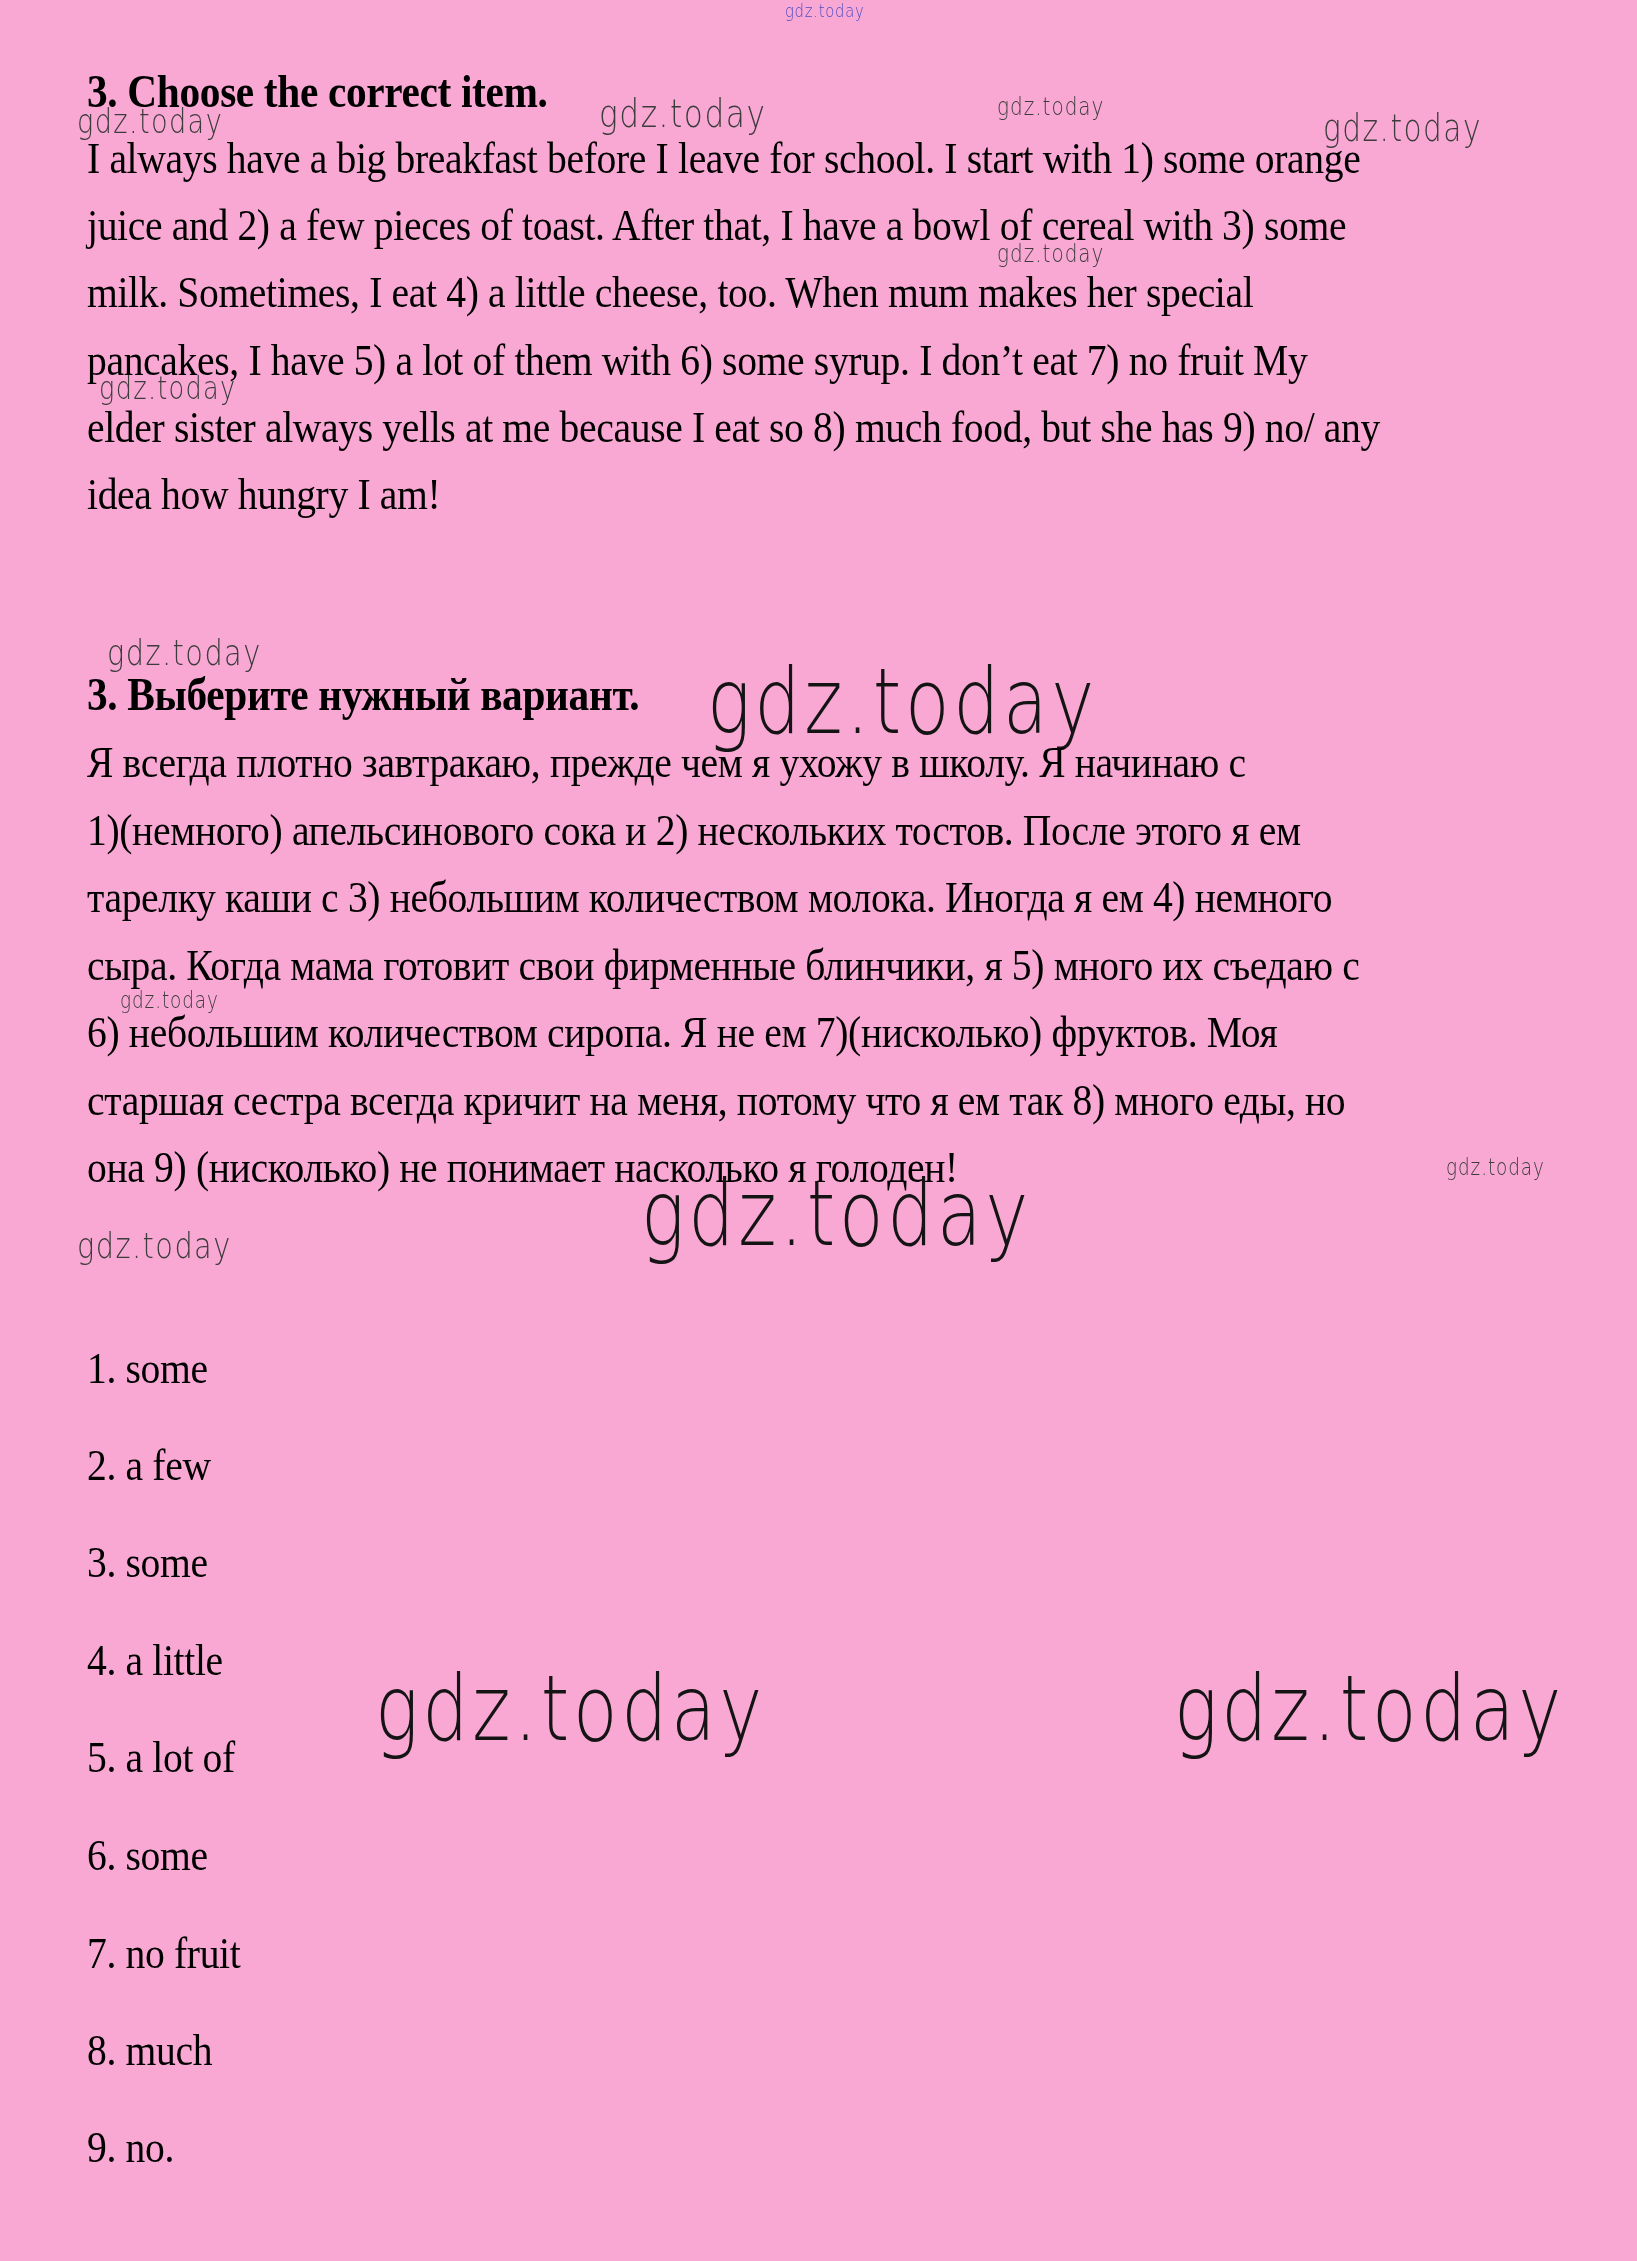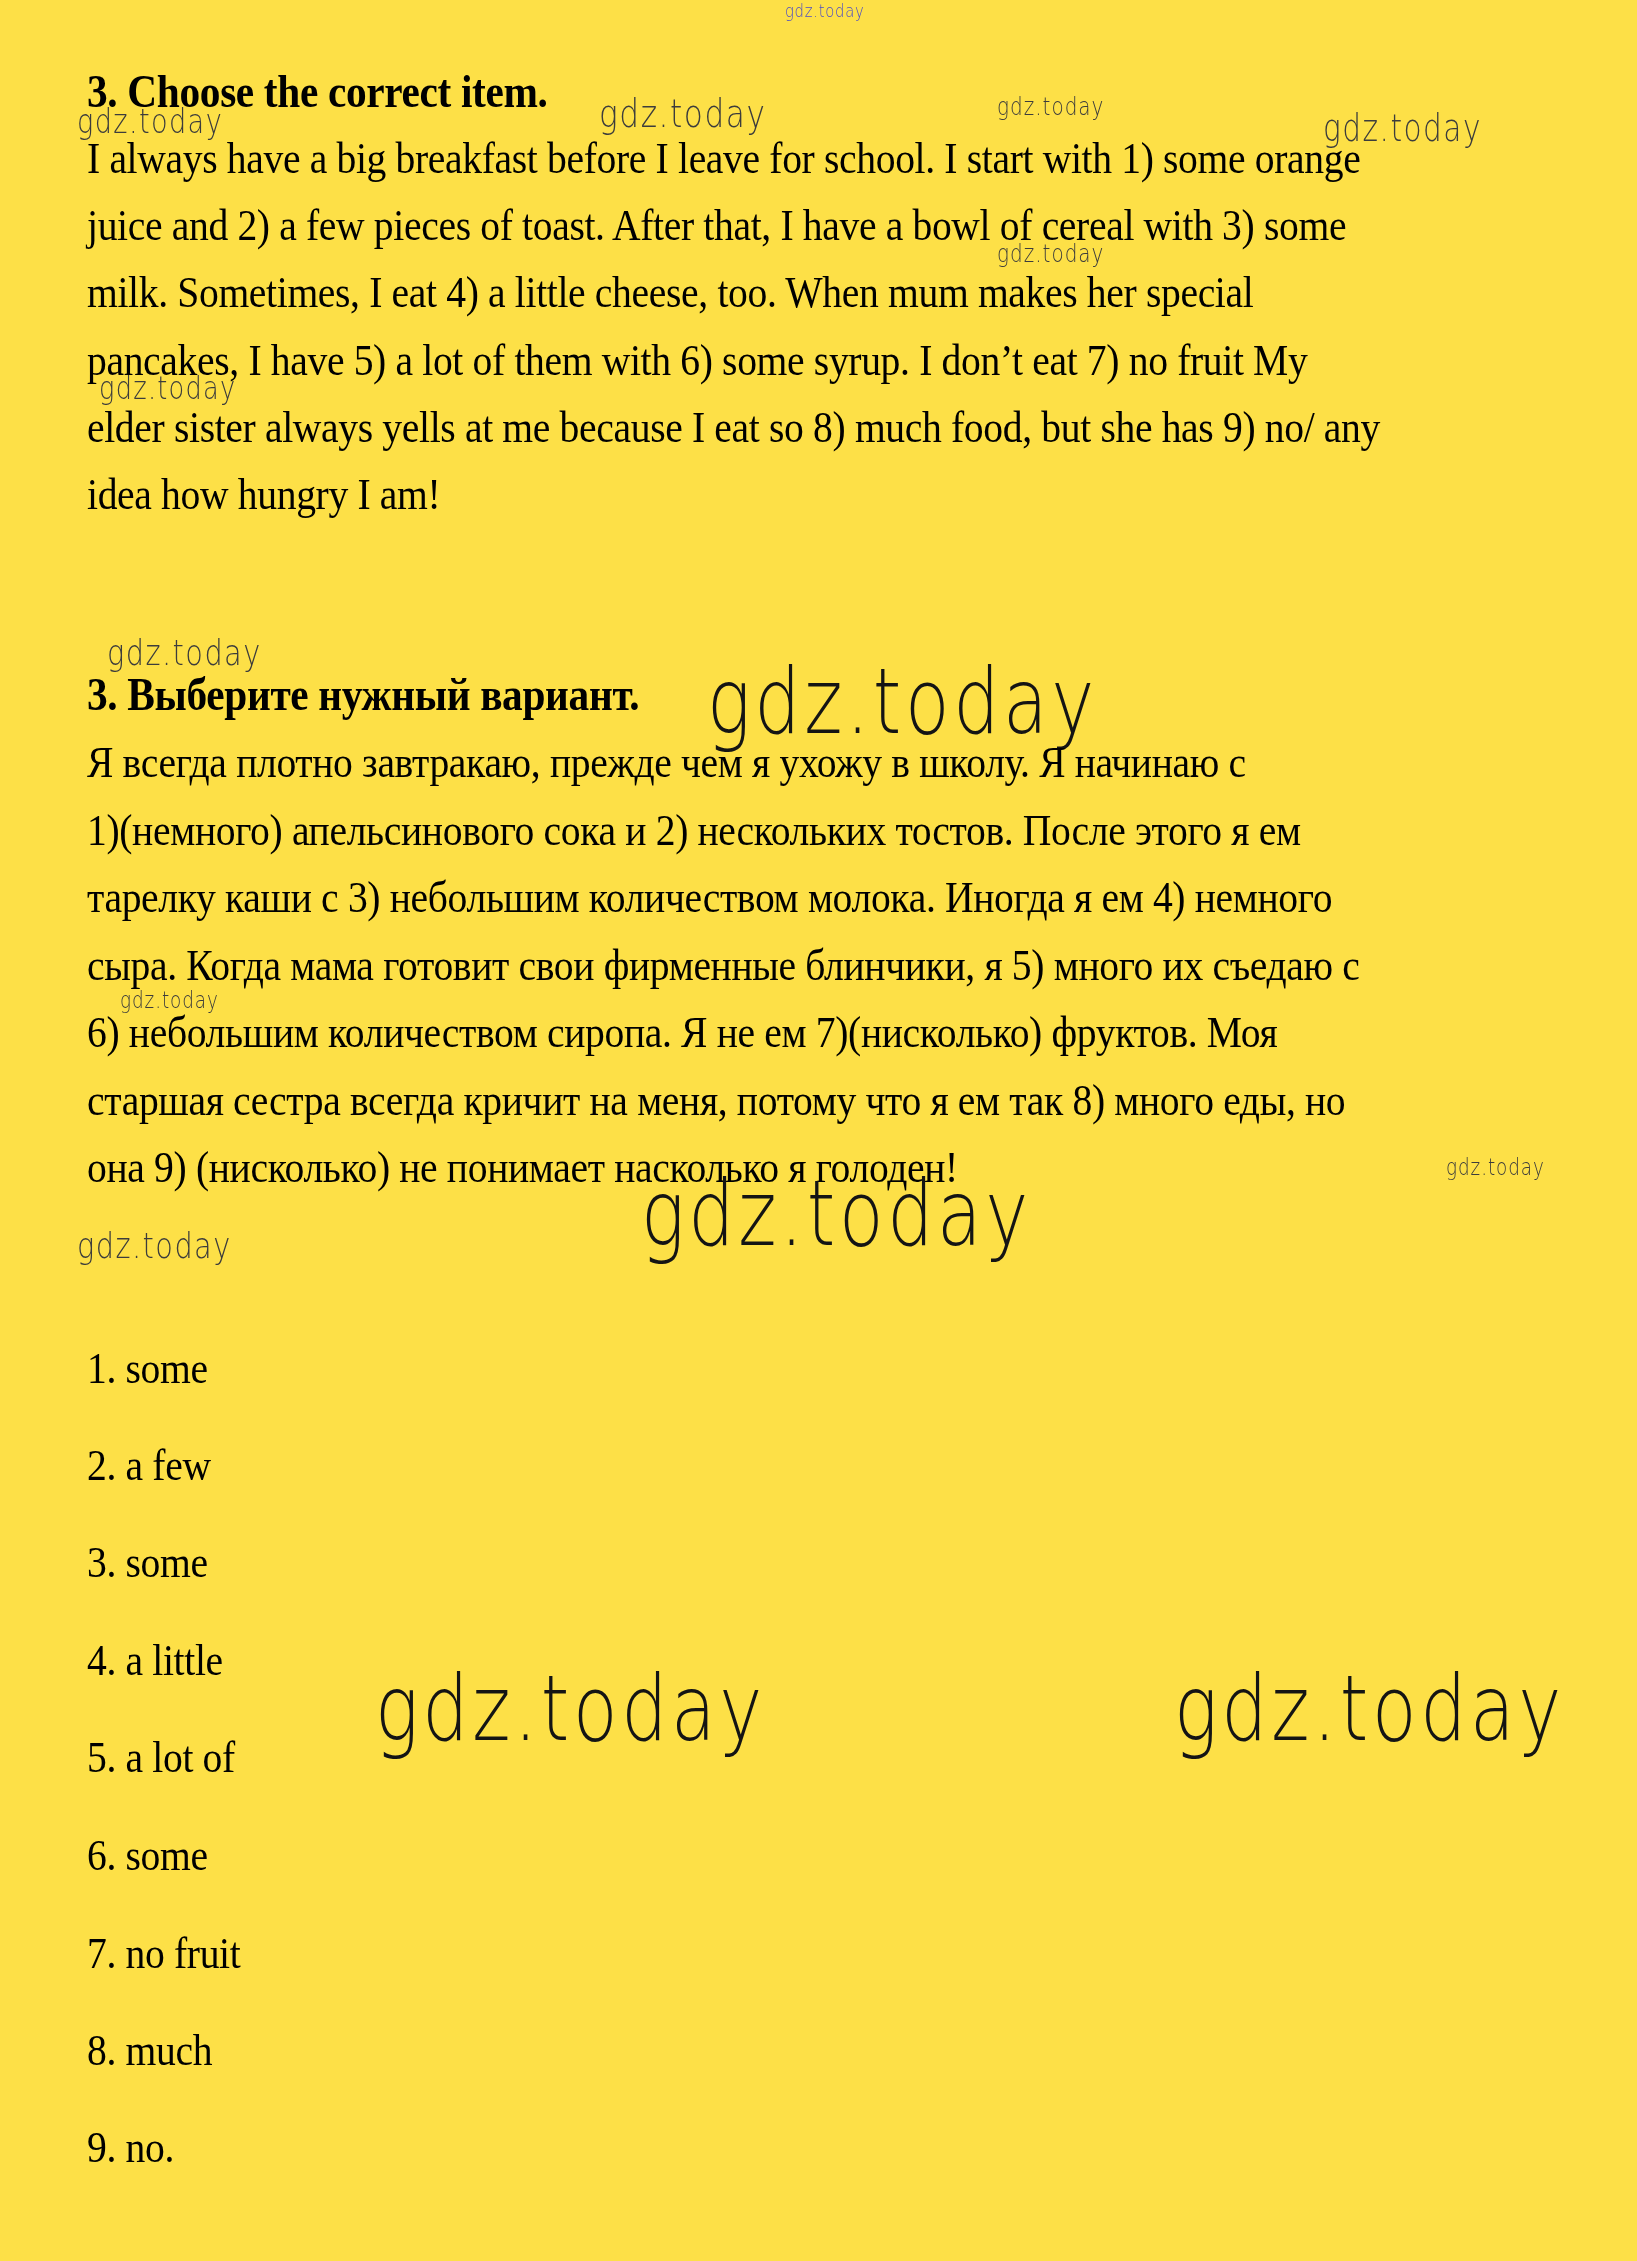--- a/index.html
+++ b/index.html
@@ -1,20 +1,20 @@
 <!DOCTYPE html>
 <html style="font-size:12.4px"><head>
 <meta charset="utf-8">
 <style>
   html, body { margin: 0; padding: 0; background: #ffffff; }
   #page {
     position: relative;
     width: 1637px;
     height: 2261px;
-    background: #fde047;
+    background: #f9a8d4;
     overflow: hidden;
     font-family: "Liberation Serif", serif;
   }
   .txt {
     position: absolute;
     font-family: "Liberation Serif", serif;
     font-size: 45px;
     line-height: 1;
     color: #000000;
     white-space: nowrap;

